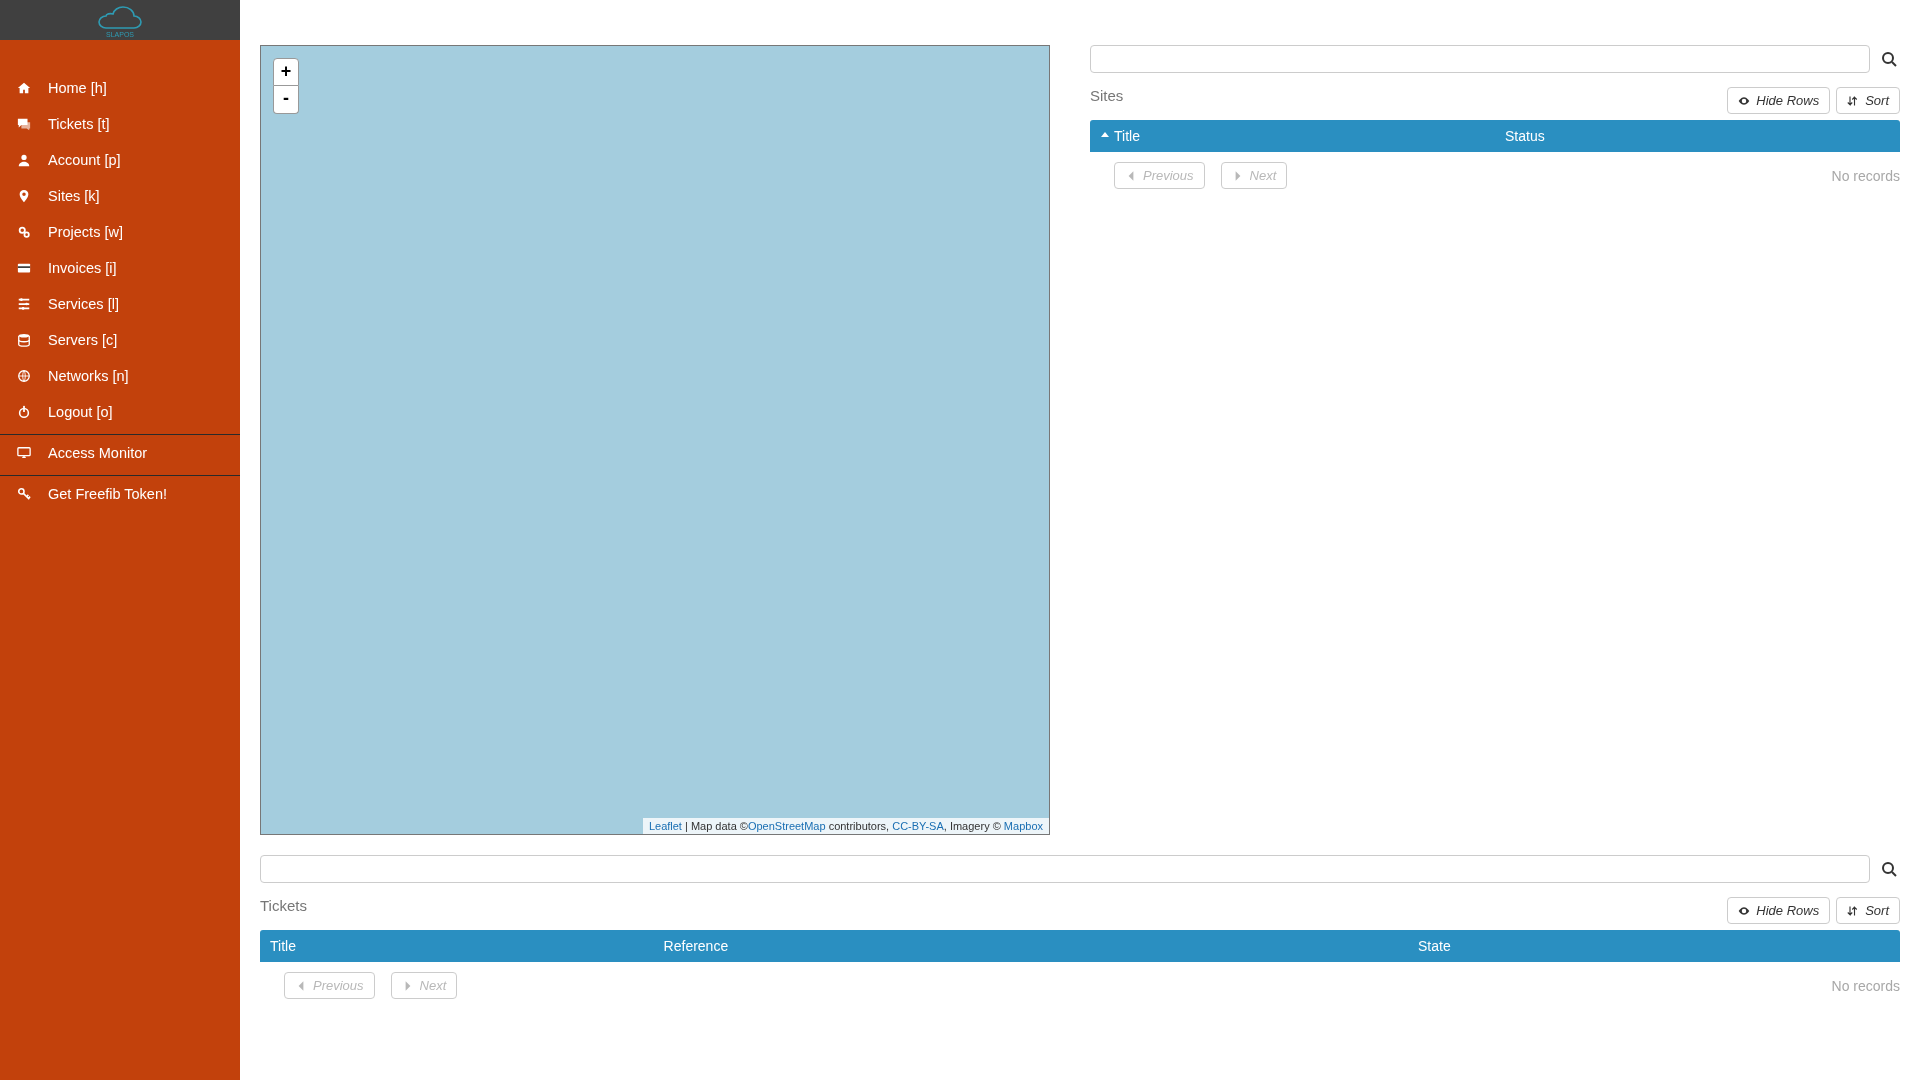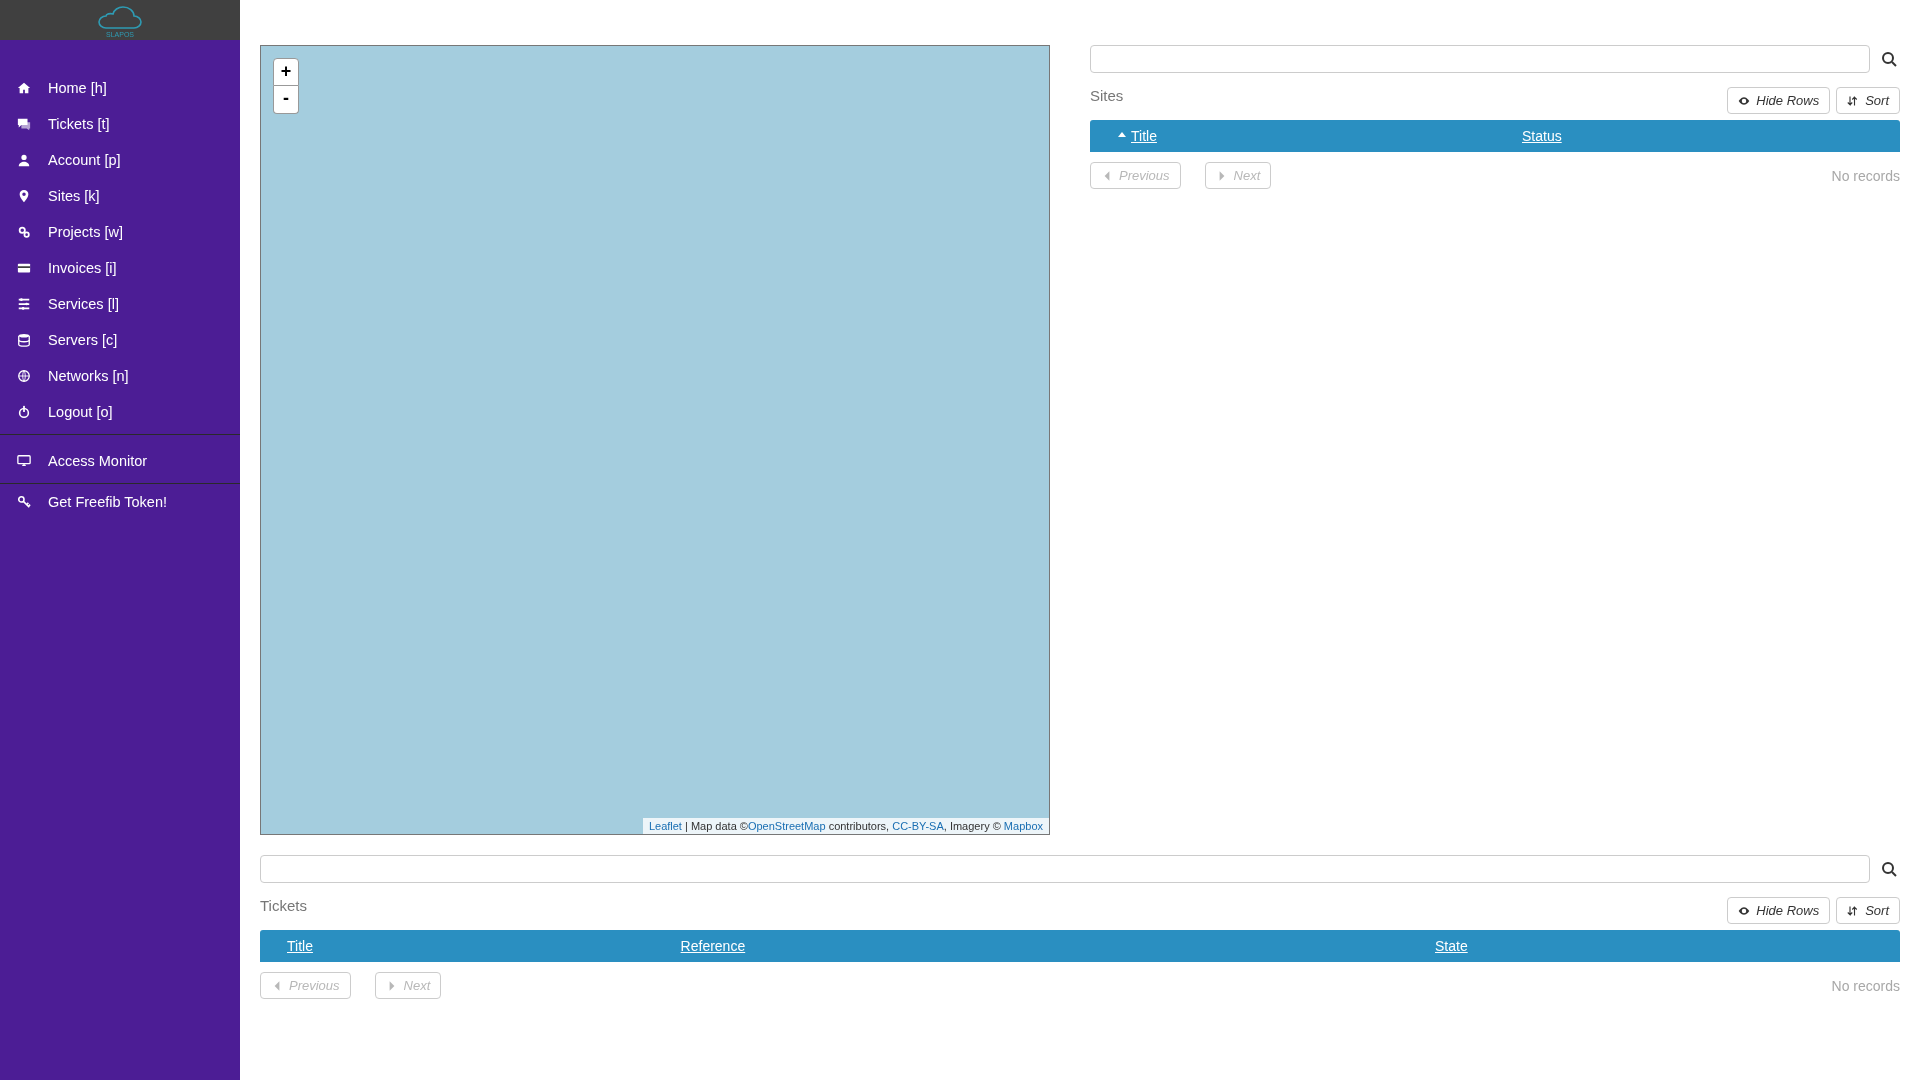--- a/index.html
+++ b/index.html
@@ -1,26 +1,26 @@
 <!DOCTYPE html>
 <html><head>
 <meta charset="utf-8">
 <style>
 * { box-sizing: border-box; margin: 0; padding: 0; }
 body { font-family: -apple-system, Helvetica, Arial, sans-serif; font-size: 14px; width: 1920px; height: 1080px; overflow: hidden; background: #fff; }
 .app { display: flex; width: 100%; height: 100%; }
 
 
-.sidebar { width: 240px; background: #4c1d95; color: #fff; display: flex; flex-direction: column; }
+.sidebar { width: 240px; background: #c2410c; color: #fff; display: flex; flex-direction: column; }
 .logo-wrap { height: 40px; display: flex; align-items: center; justify-content: center; background: #404040; }
 .logo-svg { width: 56px; height: 40px; }
 .nav { list-style: none; padding-top: 30px; }
 .nav li { display: flex; align-items: center; gap: 16px; padding: 10px 16px; cursor: pointer; font-size: 14.5px; color: #fff; }
 .nav li .ico { width: 16px; display: inline-flex; justify-content: center; align-items: center; }
-.nav li.sep-top { border-top: 1px solid #2a2a2a; margin-top: 4px; padding-top: 18px; padding-bottom: 14px; }
+.nav li.sep-top { border-top: 1px solid #2a2a2a; margin-top: 4px; padding-top: 10px; padding-bottom: 14px; }
 .nav li.sep-bottom { border-bottom: 1px solid #2a2a2a; }
 .ico svg { width: 14px; height: 14px; fill: #fff; }
 
 
 .main { flex: 1; display: flex; flex-direction: column; }
 .topbar { height: 40px; background: #16455a; background: linear-gradient(#1c5670,#154257); color: #fff; display: flex; align-items: center; padding: 0 20px; font-size: 15px; }
 .content { flex: 1; padding: 45px 20px 20px 20px; overflow: auto; }
 
 
 .row1 { display: flex; gap: 40px; margin-bottom: 20px; }
@@ -43,28 +43,28 @@
 
 .sec-head { display: flex; align-items: flex-start; justify-content: space-between; margin-bottom: 6px; gap: 18px; }
 .sec-title { color: #767676; font-size: 15px; }
 .sec-actions { display: flex; gap: 6px; }
 .btn { display: inline-flex; align-items: center; gap: 6px; border: 1px solid #ccc; background: #fff; border-radius: 4px; padding: 5px 10px; font-size: 13px; color: #333; cursor: pointer; font-style: italic; }
 .btn svg { width: 12px; height: 12px; }
 .btn.disabled { color: #b8b8b8; cursor: default; }
 
 
 .tbl { width: 100%; border-collapse: collapse; }
-.tbl thead th { background: #2a8fc1; color: #fff; text-align: left; font-weight: normal; padding: 8px 27px; text-decoration: underline; font-size: 14px; }
+.tbl thead th { background: #2a8fc1; color: #fff; text-align: left; font-weight: normal; padding: 8px 10px; font-size: 14px; }
 .tbl thead th:first-child { border-top-left-radius: 3px; }
 .tbl thead th:last-child { border-top-right-radius: 3px; }
 .tbl thead th .sort-up { margin-right: 4px; display: inline-flex; }
 .sort-up svg { width: 10px; height: 10px; fill: #fff; }
 
 .foot-row { display: flex; align-items: center; justify-content: space-between; margin-top: 10px; }
-.pager { display: flex; gap: 24px; }
+.pager { display: flex; gap: 16px; margin-left: 24px; }
 .empty { color: #a8a8a8; font-size: 14px; }
 
 
 .row2 { margin-top: 0; }
 </style>
 </head>
 <body>
 
 <div class="app">
 

